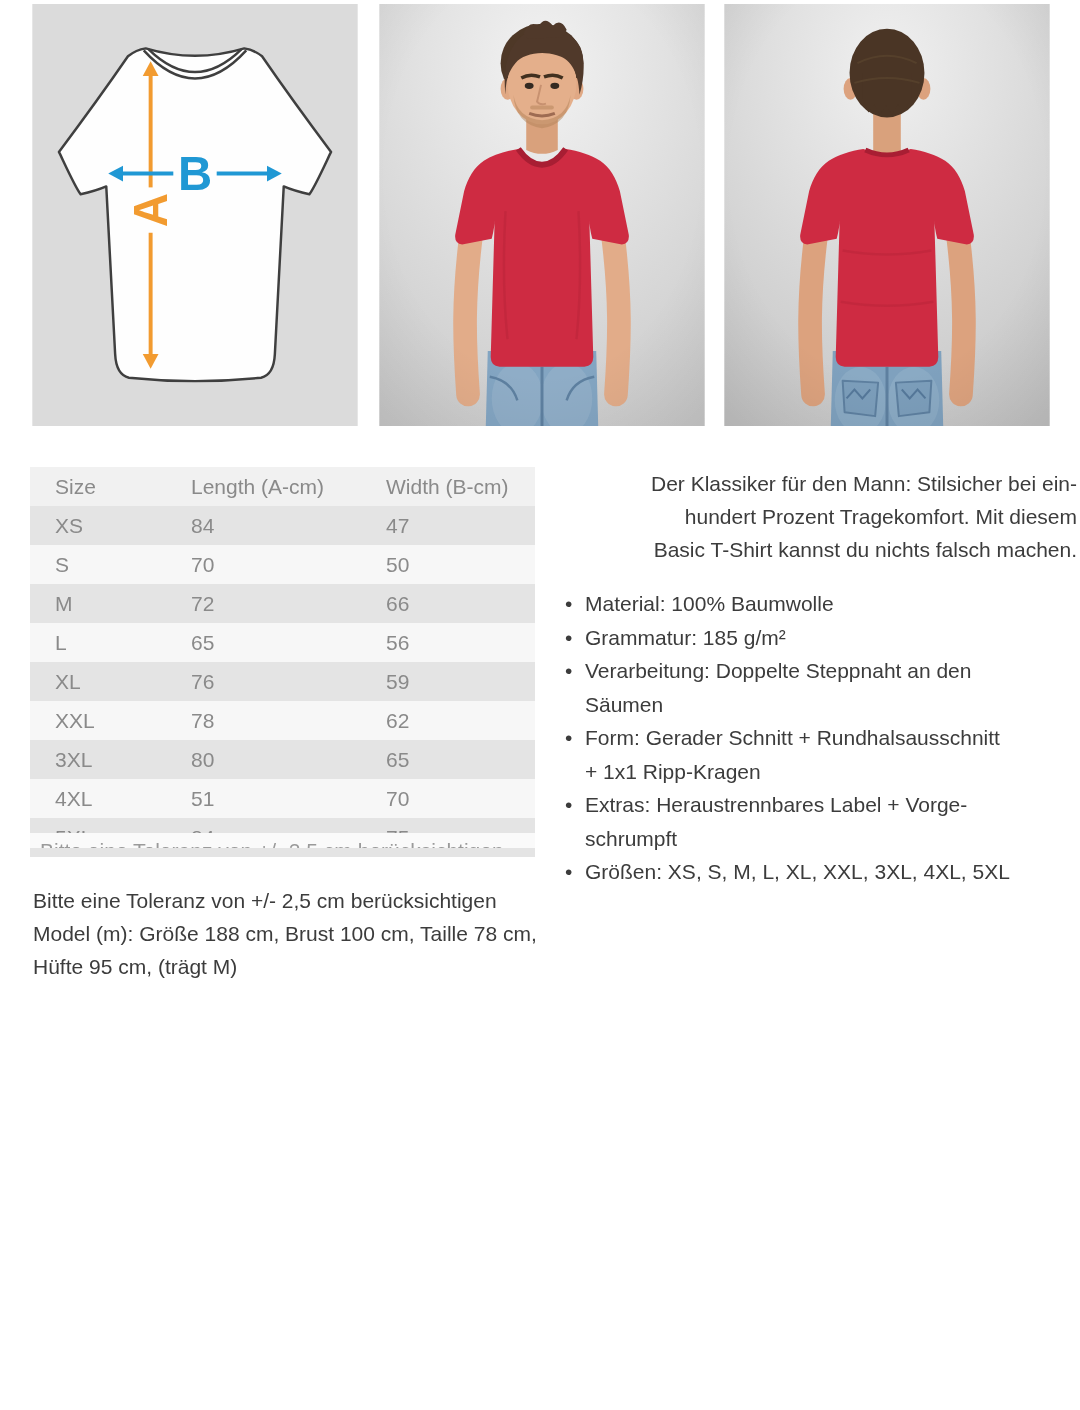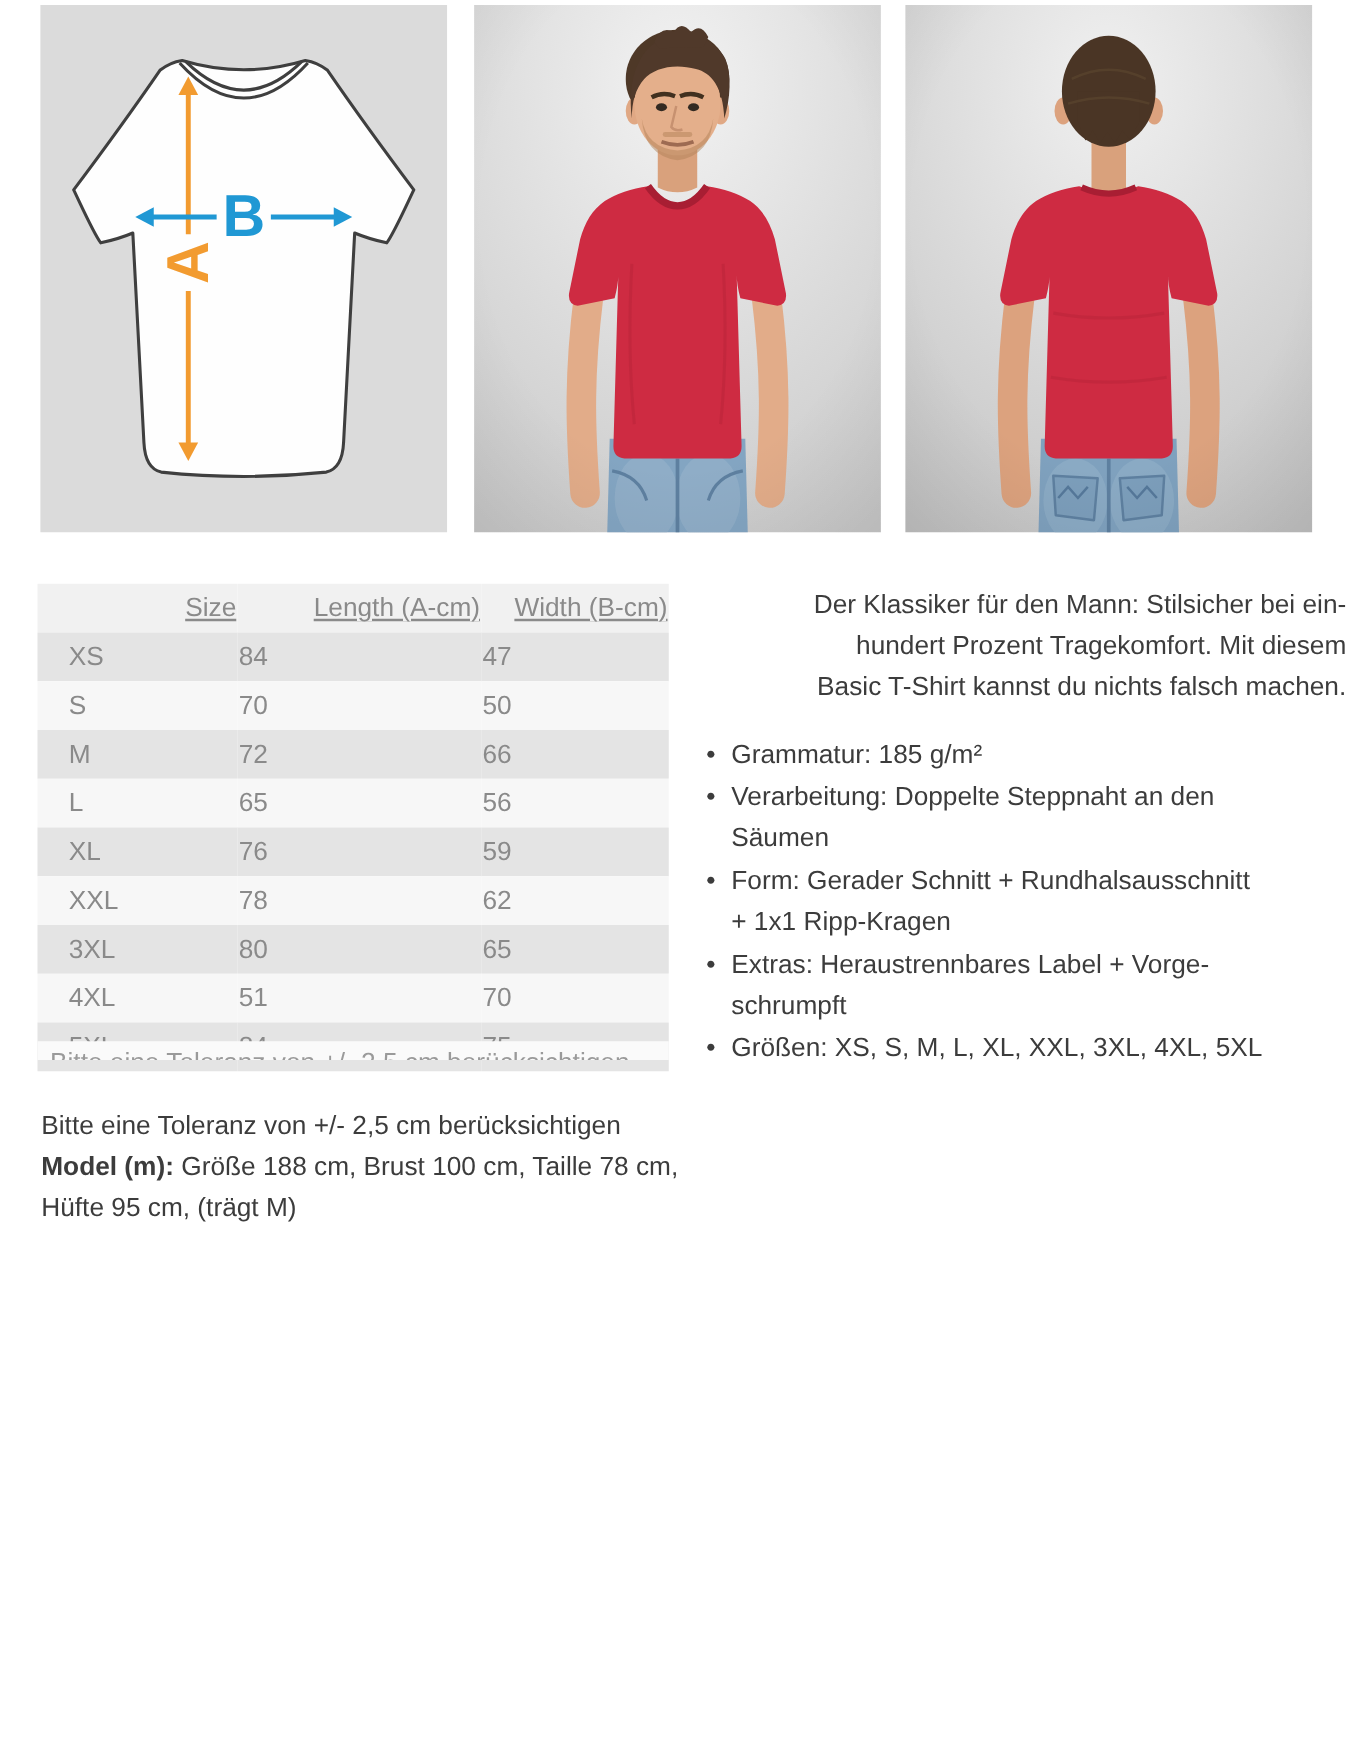--- a/index.html
+++ b/index.html
@@ -11,21 +11,21 @@
   .panel svg{display:block;width:100%;height:100%;}
   .panel-diagram{left:32px;width:326px;}
   .panel-front{left:377px;width:330px;}
   .panel-back{left:722px;width:330px;}
 
   table.size-table{
     position:absolute;left:30px;top:467px;width:505px;
     border-collapse:collapse;table-layout:fixed;
     font-size:21px;color:#8a8a8a;
   }
-  .size-table th{font-weight:400;text-align:right;height:37px;background:#f1f1f1;text-decoration:underline;}
+  .size-table th{font-weight:400;text-align:left;height:37px;background:#f1f1f1;}
   .size-table td{height:37px;}
   .size-table th:first-child,.size-table td:first-child{padding-left:25px;}
   .size-table tbody tr:nth-child(odd){background:#e4e4e4;}
   .size-table tbody tr:nth-child(even){background:#f7f7f7;}
 
   .table-cutoff{
     position:absolute;left:30px;top:833px;width:505px;height:15px;
     overflow:hidden;background:#fafafa;
   }
   .table-cutoff div{padding:6px 0 0 10px;font-size:21px;color:#9a9a9a;white-space:nowrap;}
@@ -38,21 +38,21 @@
   ul.features{list-style:none;margin:21px 0 0 0;padding:0;}
   ul.features li{
     position:relative;padding-left:23px;white-space:pre-line;line-height:33.5px;
   }
   ul.features li::before{content:"\2022";position:absolute;left:3px;top:0;color:#3c3c3c;}
 
   .notes{
     position:absolute;left:33px;top:884px;width:525px;
     font-size:21px;line-height:33px;color:#3c3c3c;
   }
-  .notes b{font-weight:700;}
+  .notes b{font-weight:400;}
 </style>
 </head>
 <body>
 
 <div class="page">
 
   <div class="panel panel-diagram">
     <svg viewBox="0 0 330 428" xmlns="http://www.w3.org/2000/svg">
       <rect width="330" height="428" fill="#DBDBDB"></rect>
       <g>
@@ -249,20 +249,21 @@
 
   <div class="table-cutoff">
     <div>Bitte eine Toleranz von +/- 2,5 cm berücksichtigen</div>
   </div>
 
   <div class="desc">
     <div class="intro">Der Klassiker für den Mann: Stilsicher bei ein-
 hundert Prozent Tragekomfort. Mit diesem
 Basic T-Shirt kannst du nichts falsch machen.</div>
     <ul class="features">
+        <li>Material: 100% Baumwolle</li>
         <li>Grammatur: 185 g/m²</li>
         <li>Verarbeitung: Doppelte Steppnaht an den
 Säumen</li>
         <li>Form: Gerader Schnitt + Rundhalsausschnitt
 + 1x1 Ripp-Kragen</li>
         <li>Extras: Heraustrennbares Label + Vorge-
 schrumpft</li>
         <li>Größen: XS, S, M, L, XL, XXL, 3XL, 4XL, 5XL</li>
       </ul>
   </div>

